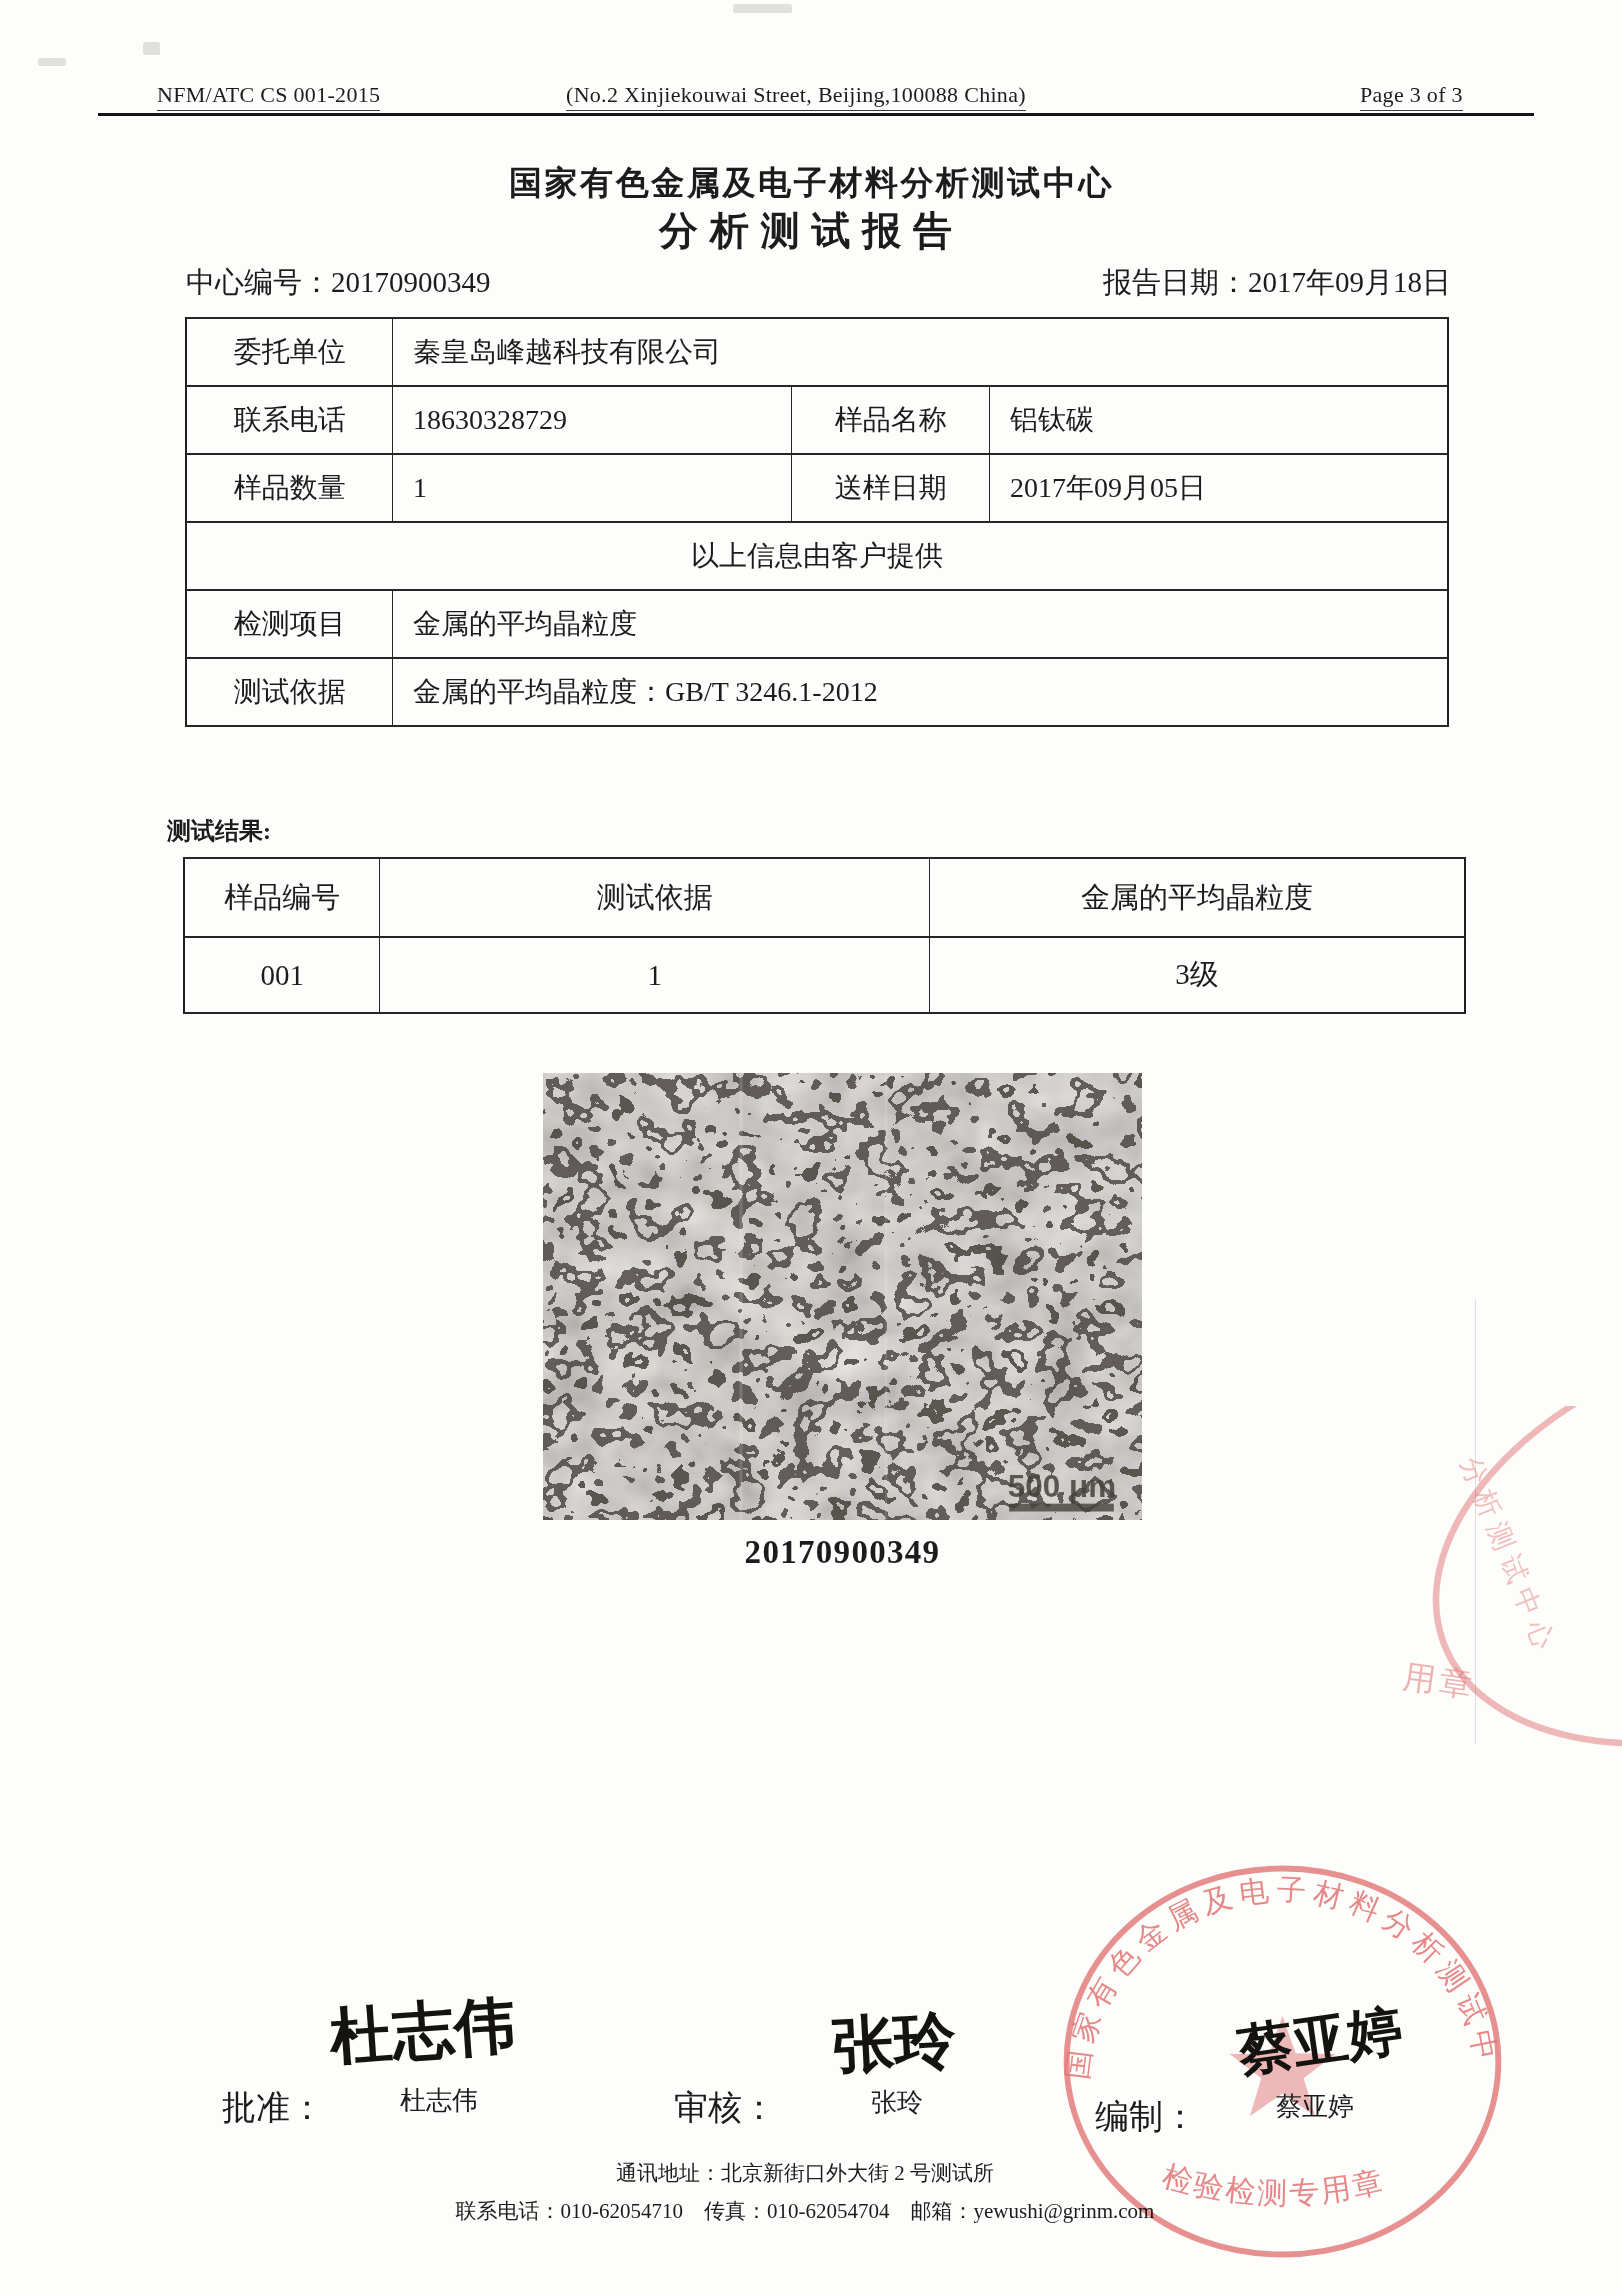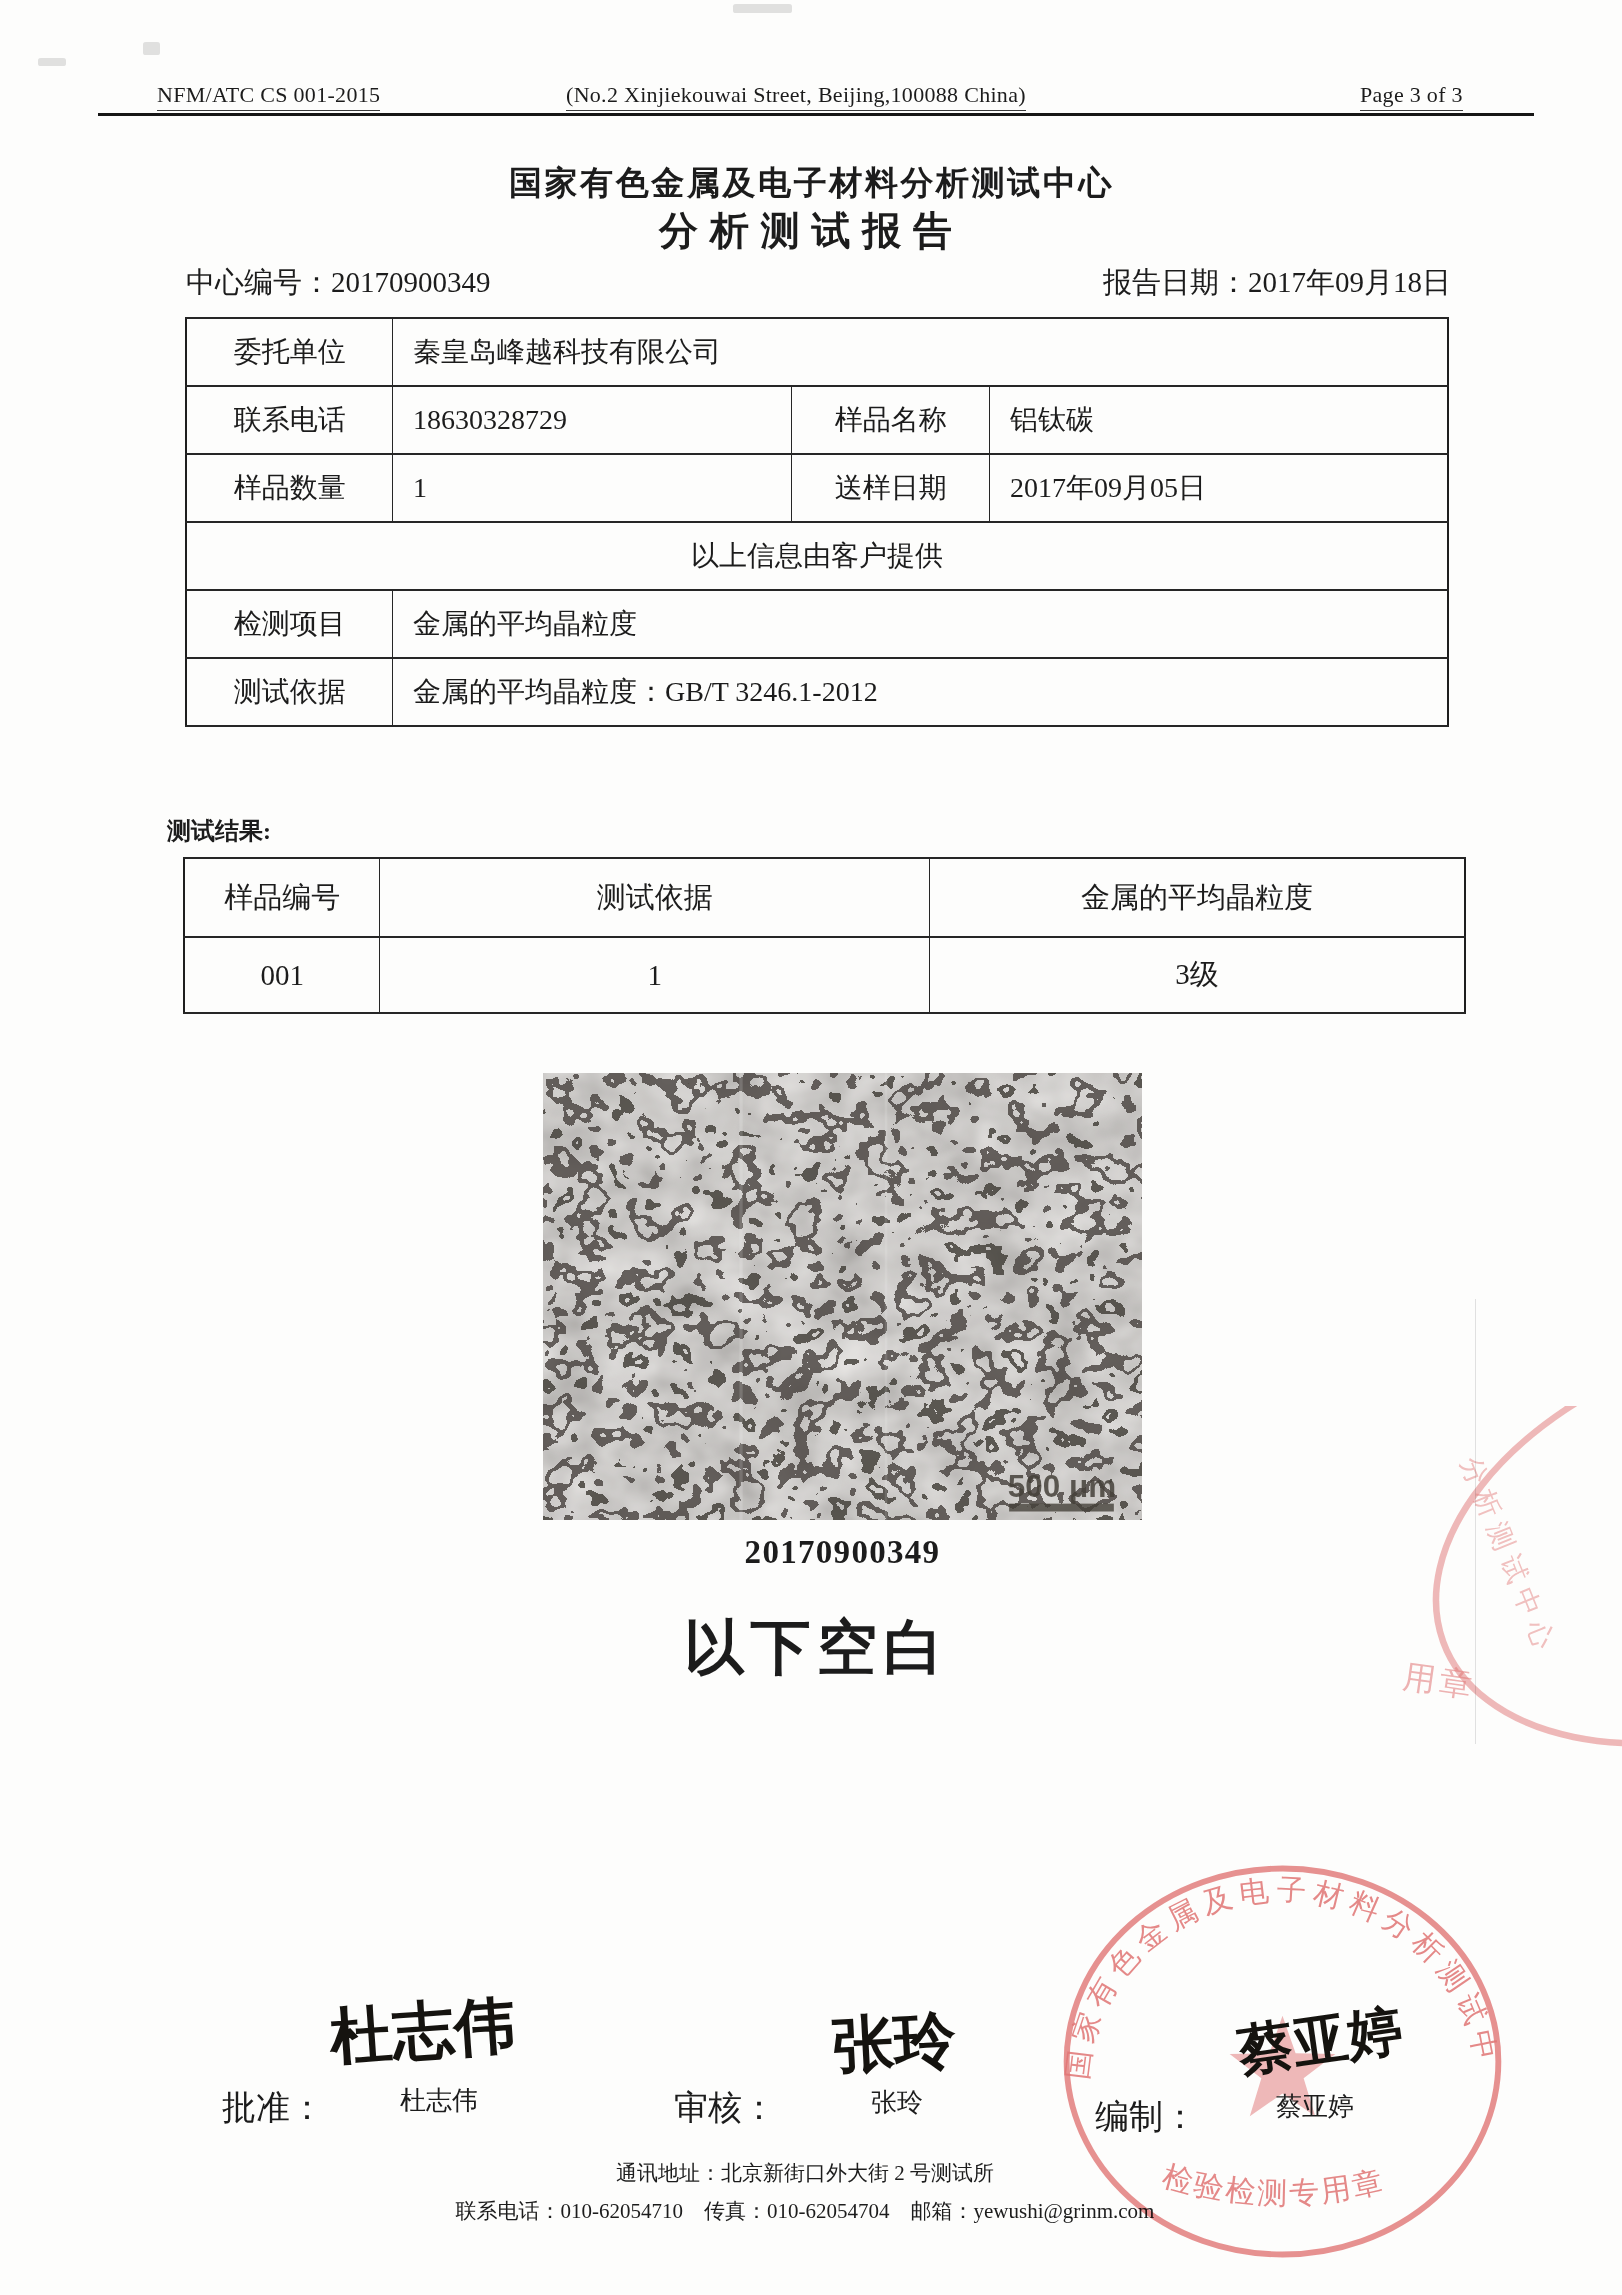--- a/index.html
+++ b/index.html
@@ -160,21 +160,20 @@
       <rect width="915" height="683" filter="url(#speckle)" opacity="0.75"></rect>
       <rect width="915" height="683" filter="url(#grainWeb)" opacity="0.9"></rect>
       <rect x="300" y="0" width="5" height="683" fill="#ffffff" opacity="0.16"></rect>
       <rect x="522" y="0" width="4" height="683" fill="#ffffff" opacity="0.13"></rect>
       <text x="710" y="648" font-size="48" font-weight="bold" fill="#45413a" opacity="0.85" font-family="Liberation Sans, sans-serif">500 μm</text>
       <rect x="712" y="658" width="160" height="12" fill="#45413a" opacity="0.8"></rect>
     </svg>
   </div>
   <div class="abs micro-caption" style="left:543px; top:1534px; width:599px;">20170900349</div>
 
-  <div class="abs blank-note" style="left:185px; top:1608px; width:1264px;">以下空白</div>
 
   <svg class="abs stamp" style="left:1392px; top:1406px;" width="230" height="353" viewBox="0 0 352 540" xmlns="http://www.w3.org/2000/svg">
     <ellipse cx="520" cy="200" rx="470" ry="290" transform="rotate(-20 520 200)" fill="none" stroke-width="10" opacity="0.5" stroke="#e06a6a"></ellipse>
     <text x="105" y="85" transform="rotate(68 105 85)" font-size="42" letter-spacing="12" opacity="0.45" fill="#e06a6a">分析测试中心</text>
     <text x="15" y="430" transform="rotate(8 15 430)" font-size="50" letter-spacing="6" opacity="0.55" fill="#e06a6a">用章</text>
   </svg>
 
   <svg class="abs stamp" style="left:1060px; top:1862px; z-index:2;" width="445" height="399" viewBox="0 0 680 610" xmlns="http://www.w3.org/2000/svg">
     <defs>
       <path id="sealTopArc" d="M 42 340 A 298 282 0 1 1 638 340" fill="none"></path>

